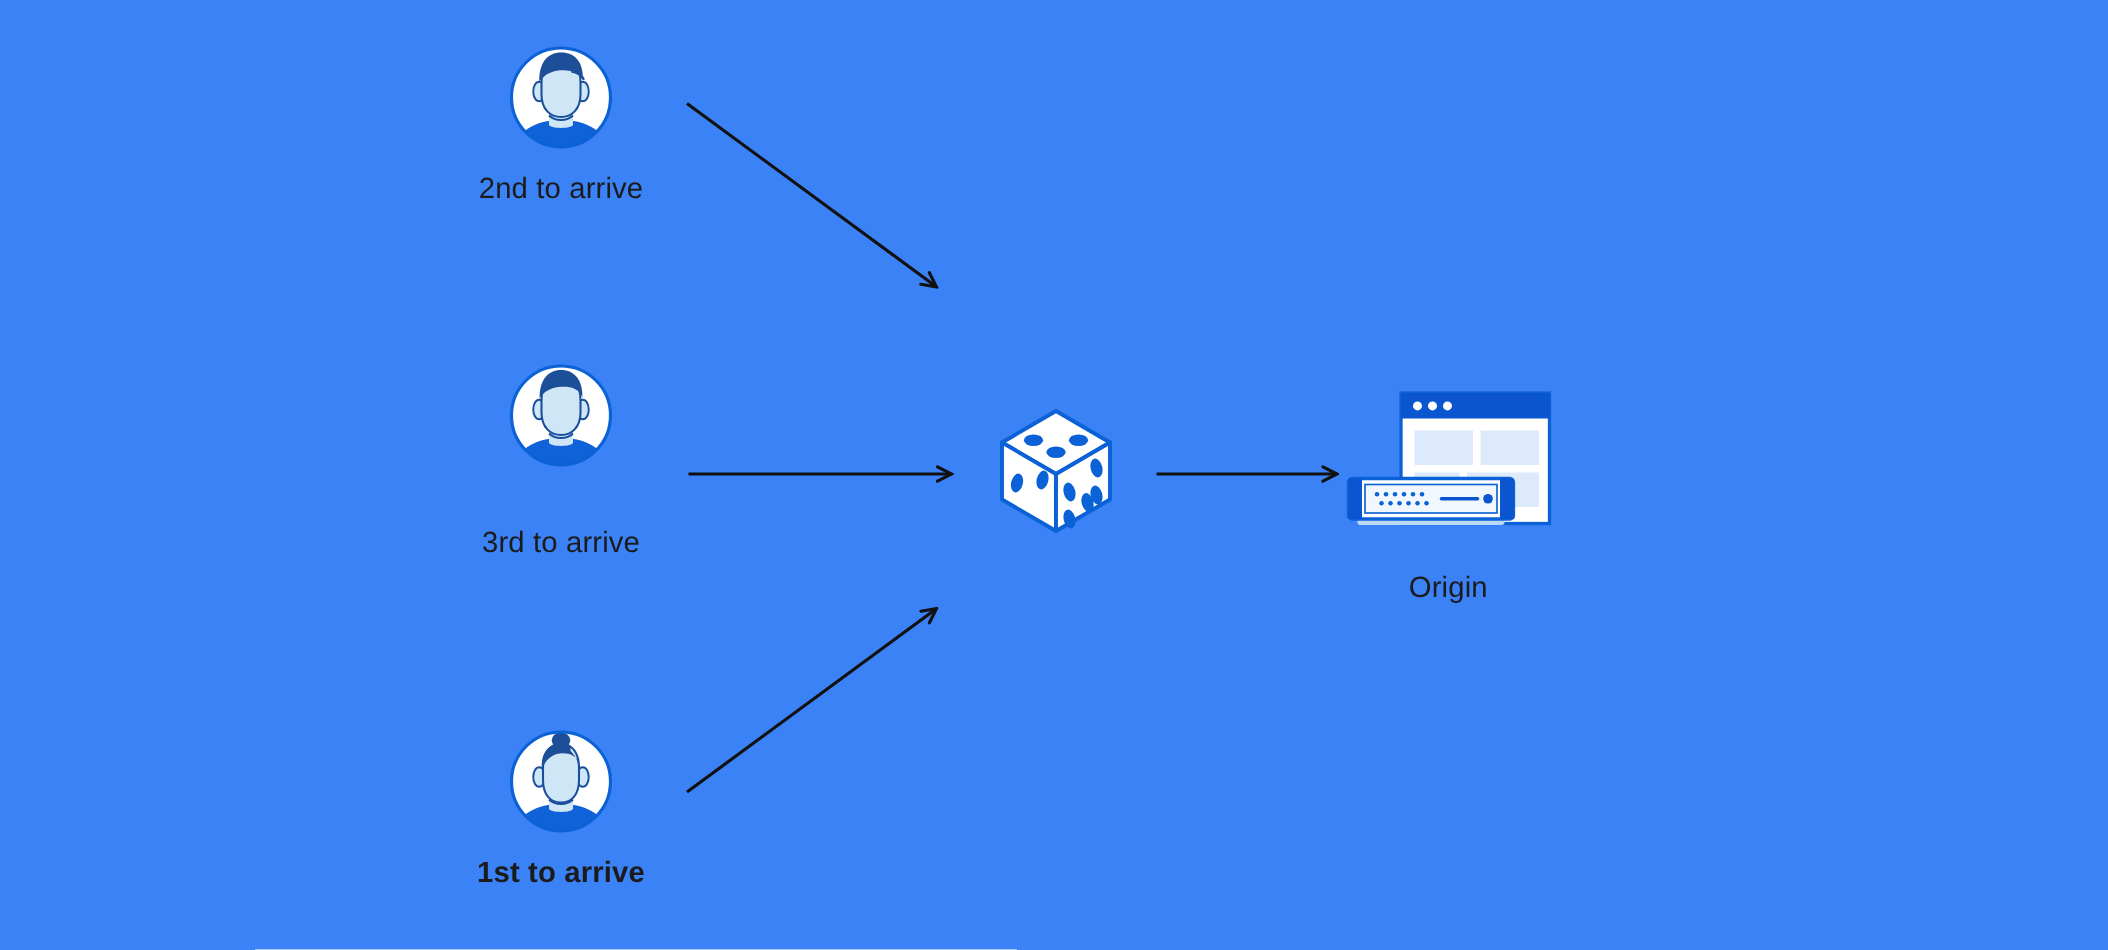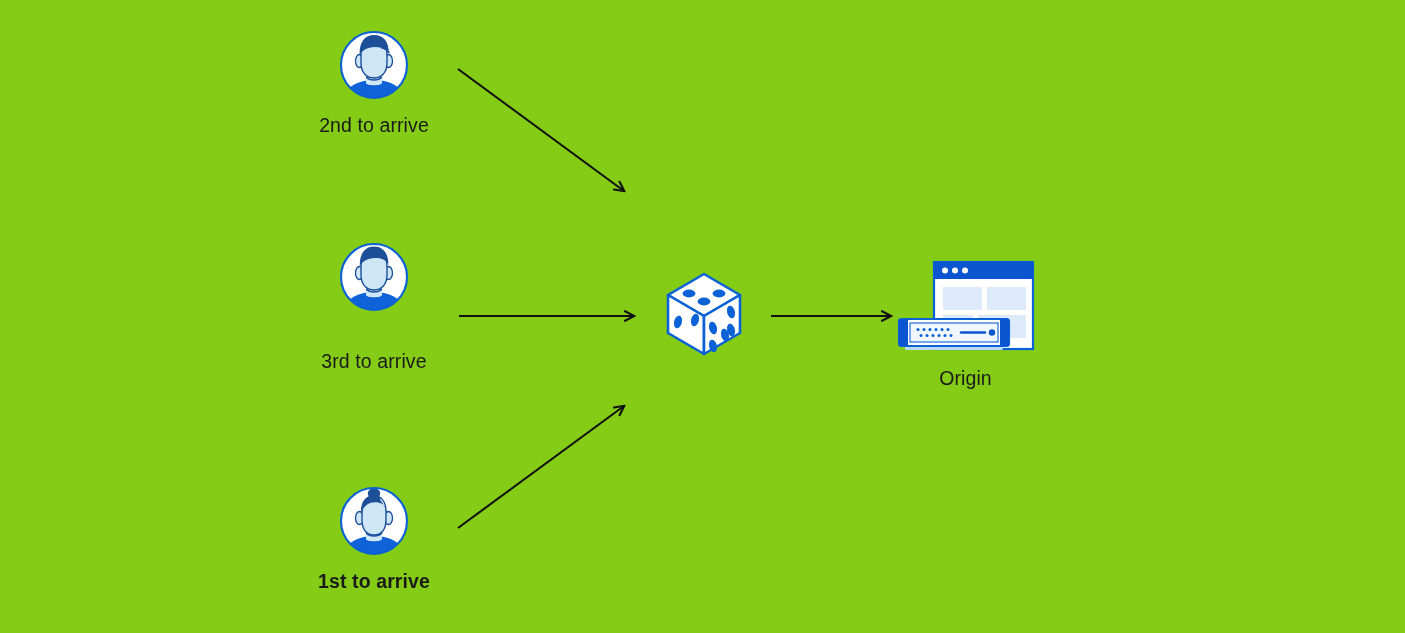--- a/index.html
+++ b/index.html
@@ -8,21 +8,21 @@
     background: #ffffff;
   }
   body {
     font-family: "Liberation Sans", sans-serif;
     -webkit-font-smoothing: antialiased;
   }
   #stage {
     position: relative;
     width: 1405px;
     height: 633px;
-    background: #84cc16;
+    background: #3b82f6;
     overflow: hidden;
   }
 
   
   .node {
     position: absolute;
     display: flex;
     flex-direction: column;
     align-items: center;
   }
@@ -41,21 +41,21 @@
   
   #node-user-2nd { left: 334px; top: 28px;  width: 80px; }
   #node-user-3rd { left: 334px; top: 240px; width: 80px; gap: 24px; }
   #node-user-1st { left: 334px; top: 484px; width: 80px; font-weight: bold; }
 
   
   #node-dice { left: 662px; top: 270px; width: 84px; }
 
   
   #node-origin { left: 893px; top: 258px; width: 145px; }
-  #node-origin .node-label { margin-top: 2px; text-align: center; }
+  #node-origin .node-label { margin-top: 15px; text-align: center; }
 
   
   #arrows {
     position: absolute;
     left: 0; top: 0;
     width: 1405px;
     height: 633px;
     pointer-events: none;
   }
 </style>

